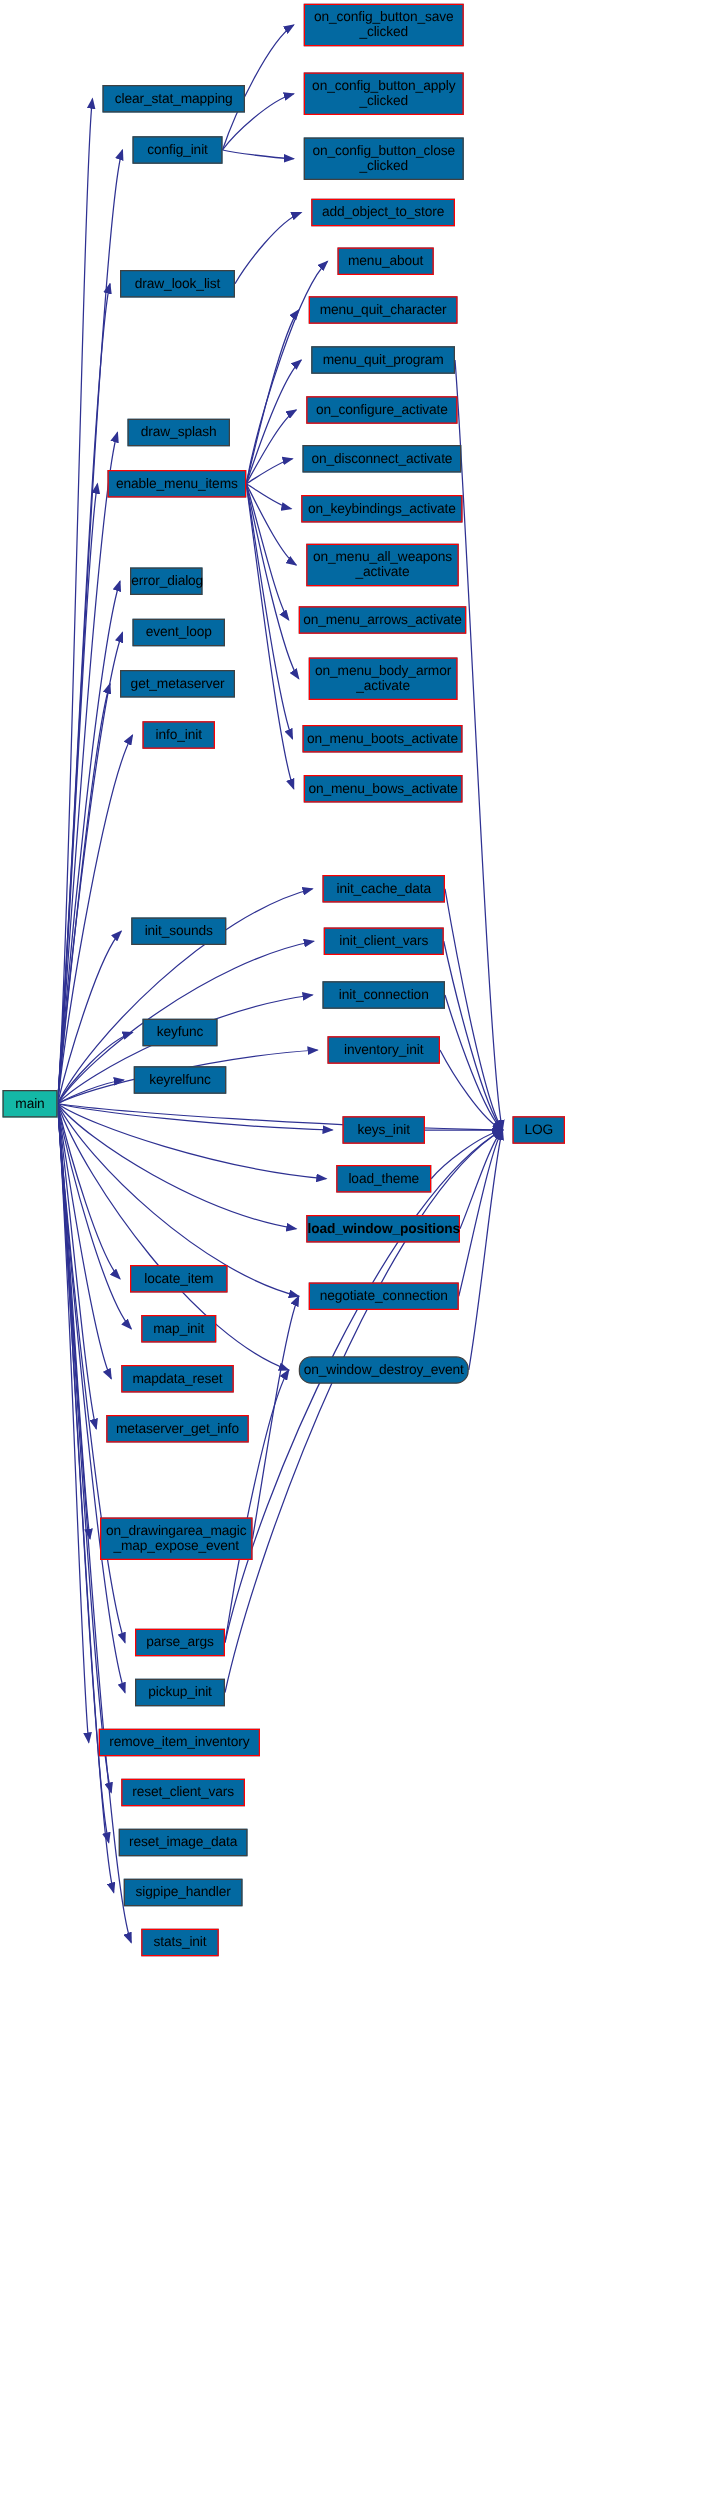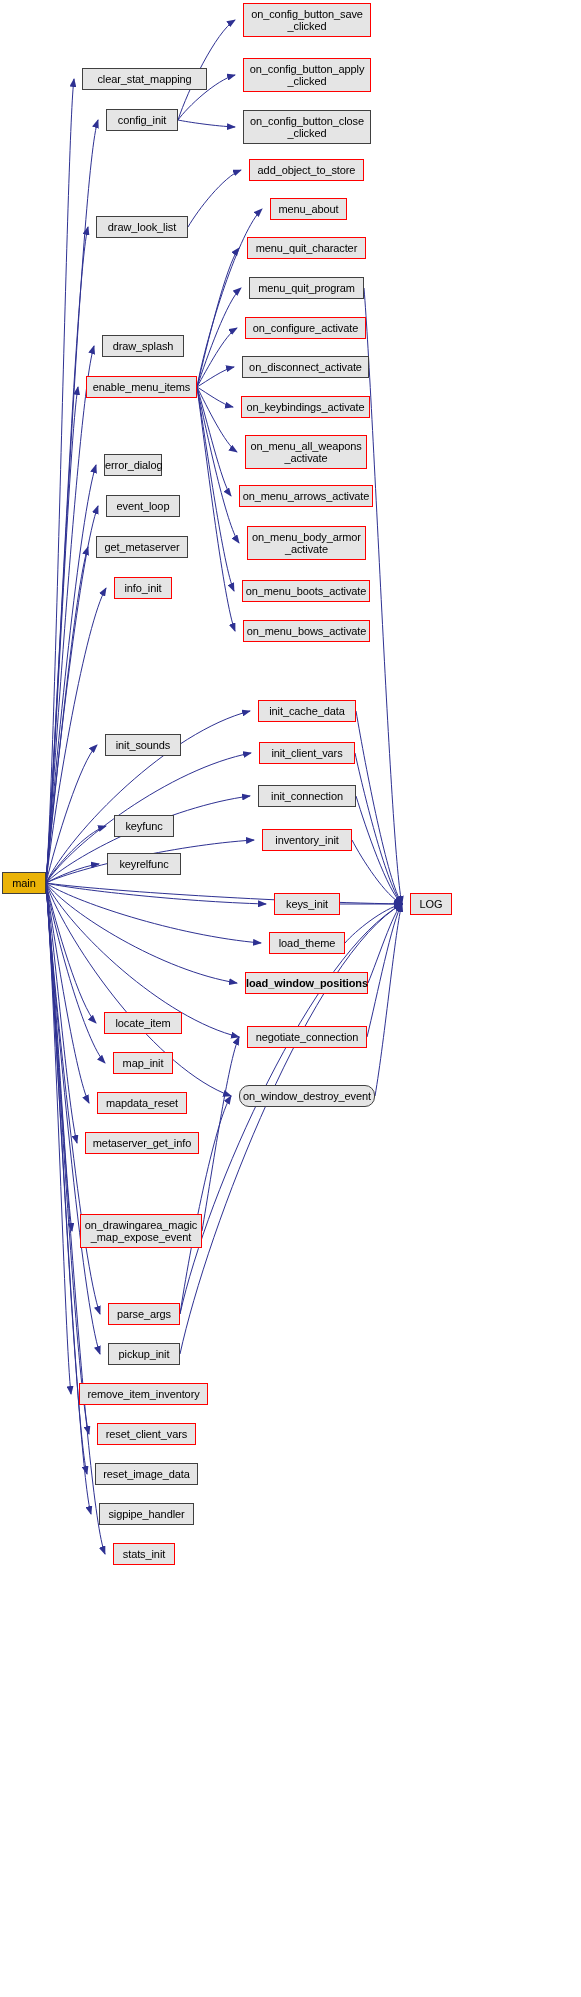--- a/index.html
+++ b/index.html
@@ -26,31 +26,31 @@
   .node {
     position: absolute;
     box-sizing: border-box;
     display: flex;
     align-items: center;
     justify-content: center;
     text-align: center;
     font-size: 11px;
     line-height: 12px;
     color: #000000;
-    background: #e5e5e5;
+    background: #0369a1;
     border: 1px solid #404040;
     white-space: pre-line;
     letter-spacing: -0.1px;
     z-index: 5;
   }
   .node.red {
     border-color: #ff0000;
   }
   .node.root {
-    background: #eab308;
+    background: #14b8a6;
     border-color: #404040;
   }
   .node span {
     display: block;
     width: 100%;
   }
 </style>
 </head>
 <body>
 
@@ -122,21 +122,21 @@
         <path d="M367,1037 C377,996.7675 391.94,920.093 402,904" marker-end="url(#arrow)" stroke="#2e3192" stroke-width="1" fill="none"></path>
         <path d="M375,1096 C385,1037.92 395.3,927.232 402,904" marker-end="url(#arrow)" stroke="#2e3192" stroke-width="1" fill="none"></path>
         <path d="M180,1314 C207.6,1189.975 313.4,953.61 402,904" marker-end="url(#arrow)" stroke="#2e3192" stroke-width="1" fill="none"></path>
         <path d="M180,1354 C207.6,1227.5 313.4,954.6 402,904" marker-end="url(#arrow)" stroke="#2e3192" stroke-width="1" fill="none"></path>
         <path d="M180,1314 C190,1248.055 214.22,1122.378 231,1096" marker-end="url(#arrow)" stroke="#2e3192" stroke-width="1" fill="none"></path>
         <path d="M202,1231 C212,1172.315 228.1,1060.474 239,1037" marker-end="url(#arrow)" stroke="#2e3192" stroke-width="1" fill="none"></path>
       </g>
   </svg>
   <div id="nodes">
       <div class="node root" style="left: 2px; top: 872px; width: 44px; height: 22px;"><span>main</span></div>
-      <div class="node" style="left: 82px; top: 68px; width: 125px; height: 22px;"><span>clear_stat_mapping</span></div>
+      <div class="node" style="left: 82px; top: 68px; width: 114px; height: 22px;"><span>clear_stat_mapping</span></div>
       <div class="node" style="left: 106px; top: 109px; width: 72px; height: 22px;"><span>config_init</span></div>
       <div class="node" style="left: 96px; top: 216px; width: 92px; height: 22px;"><span>draw_look_list</span></div>
       <div class="node" style="left: 102px; top: 335px; width: 82px; height: 22px;"><span>draw_splash</span></div>
       <div class="node red" style="left: 86px; top: 376px; width: 111px; height: 22px;"><span>enable_menu_items</span></div>
       <div class="node" style="left: 104px; top: 454px; width: 58px; height: 22px;"><span>error_dialog</span></div>
       <div class="node" style="left: 106px; top: 495px; width: 74px; height: 22px;"><span>event_loop</span></div>
       <div class="node" style="left: 96px; top: 536px; width: 92px; height: 22px;"><span>get_metaserver</span></div>
       <div class="node red" style="left: 114px; top: 577px; width: 58px; height: 22px;"><span>info_init</span></div>
       <div class="node" style="left: 105px; top: 734px; width: 76px; height: 22px;"><span>init_sounds</span></div>
       <div class="node" style="left: 114px; top: 815px; width: 60px; height: 22px;"><span>keyfunc</span></div>

